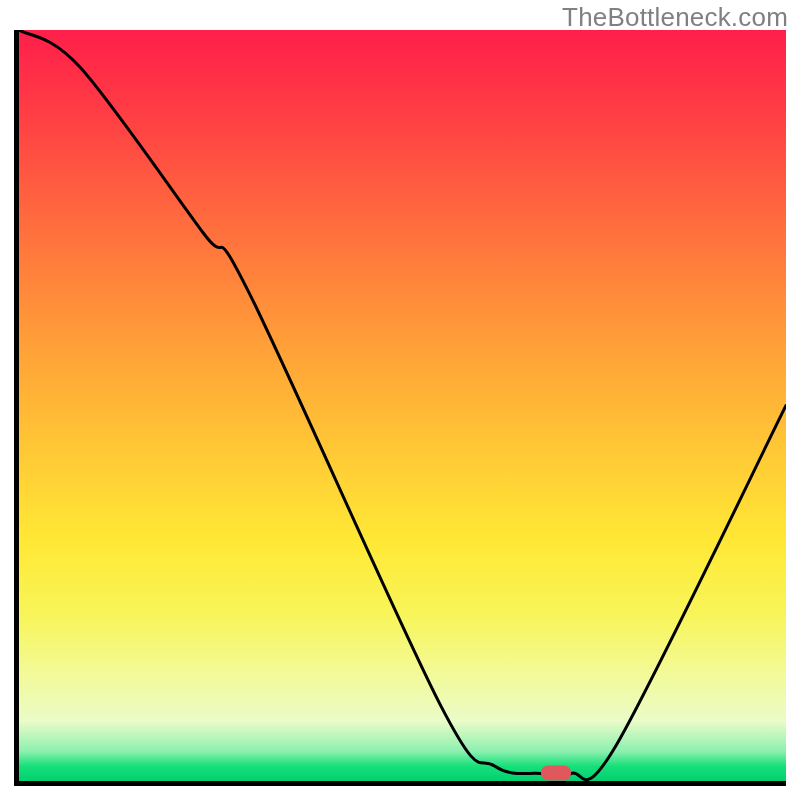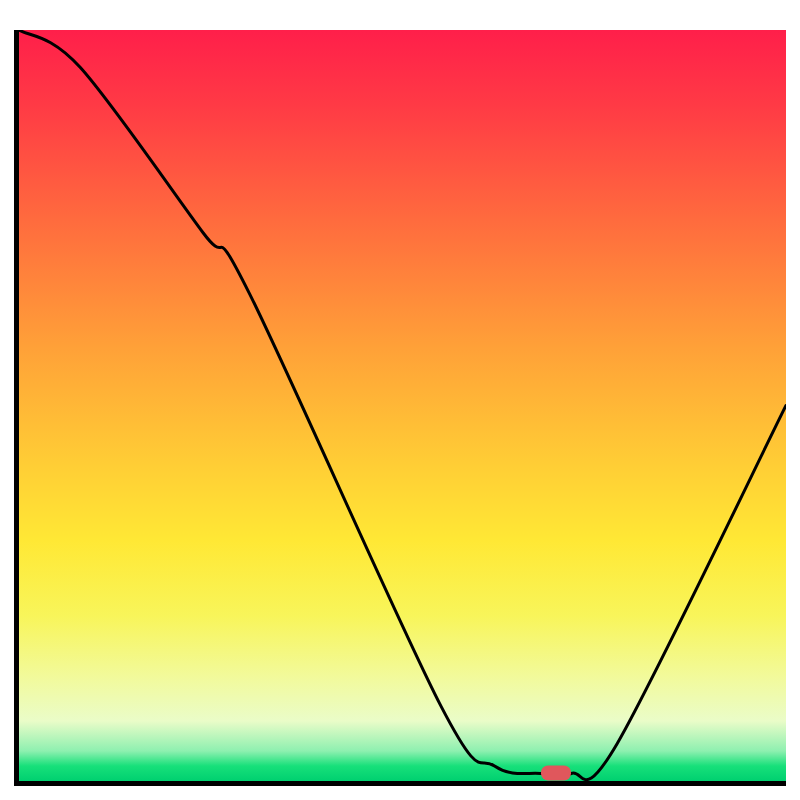--- a/index.html
+++ b/index.html
@@ -76,20 +76,21 @@
     background: #e0575c;
     border-radius: 7px;
     transform: translate(-50%, -50%);
     z-index: 10;
   }
 </style>
 </head>
 <body>
 
 <div class="chart-wrap">
+  <div class="watermark">TheBottleneck.com</div>
 
   <div class="plot-border">
     <div class="plot-inner">
       <div class="gradient-bg"></div>
 
       <svg class="curve" viewBox="0 0 767 751" preserveAspectRatio="none">
         <path id="curve-path" d="M 0 0 C 10.226666666666667 6.258333333333344 30.680000000000003 3.7550000000000736 61.36 37.55000000000007 C 92.03999999999999 71.34500000000006 155.95666666666665 165.22 184.07999999999998 202.76999999999998 C 212.20333333333332 240.31999999999996 190.47166666666666 183.99499999999995 230.1 262.84999999999997 C 269.72833333333335 341.705 380.9433333333333 597.045 421.85 675.9 C 462.7566666666667 754.755 458.9216666666667 724.715 475.54 735.98 C 492.15833333333336 747.245 508.77666666666676 742.2383333333333 521.5600000000001 743.49 C 534.3433333333334 744.7416666666667 539.4566666666667 748.4966666666667 552.24 743.49 C 565.0233333333333 738.4833333333333 562.4666666666667 774.7816666666668 598.26 713.45 C 634.0533333333333 652.1183333333333 738.8766666666667 431.825 767 375.5" fill="none" stroke="#000" stroke-width="3" stroke-linecap="round" stroke-linejoin="round"></path>
       </svg>
 
       <div id="marker" class="marker" style="left: 536.9px; top: 743.49px;"></div>

